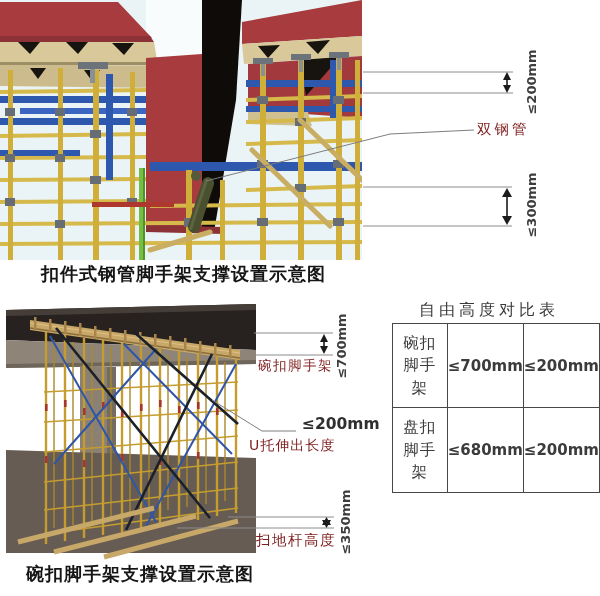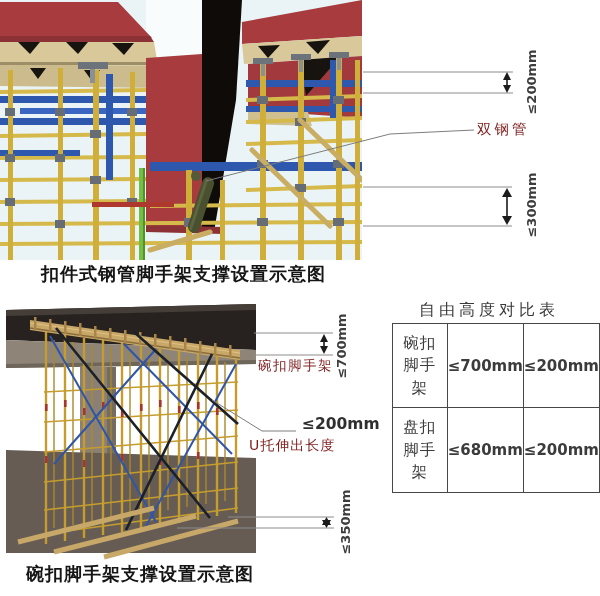--- a/index.html
+++ b/index.html
@@ -298,20 +298,21 @@
 
   <div class="vdim" style="left:492px;top:74px;">≤200mm</div>
   <div class="vdim" style="left:492px;top:197px;">≤300mm</div>
   <div class="anno" style="left:477px;top:120px;font-size:14.5px;letter-spacing:3px;">双钢管</div>
 
   <div class="vdim" style="left:302px;top:338px;">≤700mm</div>
   <div class="anno" style="left:258px;top:357px;font-size:13.5px;letter-spacing:1.5px;">碗扣脚手架</div>
   <div class="anno" style="left:302px;top:415px;font-size:15.5px;font-weight:700;color:#2f2f2f;">≤200mm</div>
   <div class="anno" style="left:249px;top:437px;font-size:14px;letter-spacing:1px;">U托伸出长度</div>
   <div class="vdim" style="left:306px;top:514px;">≤350mm</div>
+  <div class="anno" style="left:256px;top:531px;font-size:14.5px;letter-spacing:1.5px;">扫地杆高度</div>
 
   <div class="caption" style="left:26px;top:562px;">碗扣脚手架支撑设置示意图</div>
   <div class="caption" style="left:41px;top:262px;">扣件式钢管脚手架支撑设置示意图</div>
 
   <div class="table-title">自由高度对比表</div>
   <table class="cmp">
     <tbody>
     <tr class="row">
       <td class="tname">碗扣脚手架</td>
       <td class="tval">≤700mm</td>

